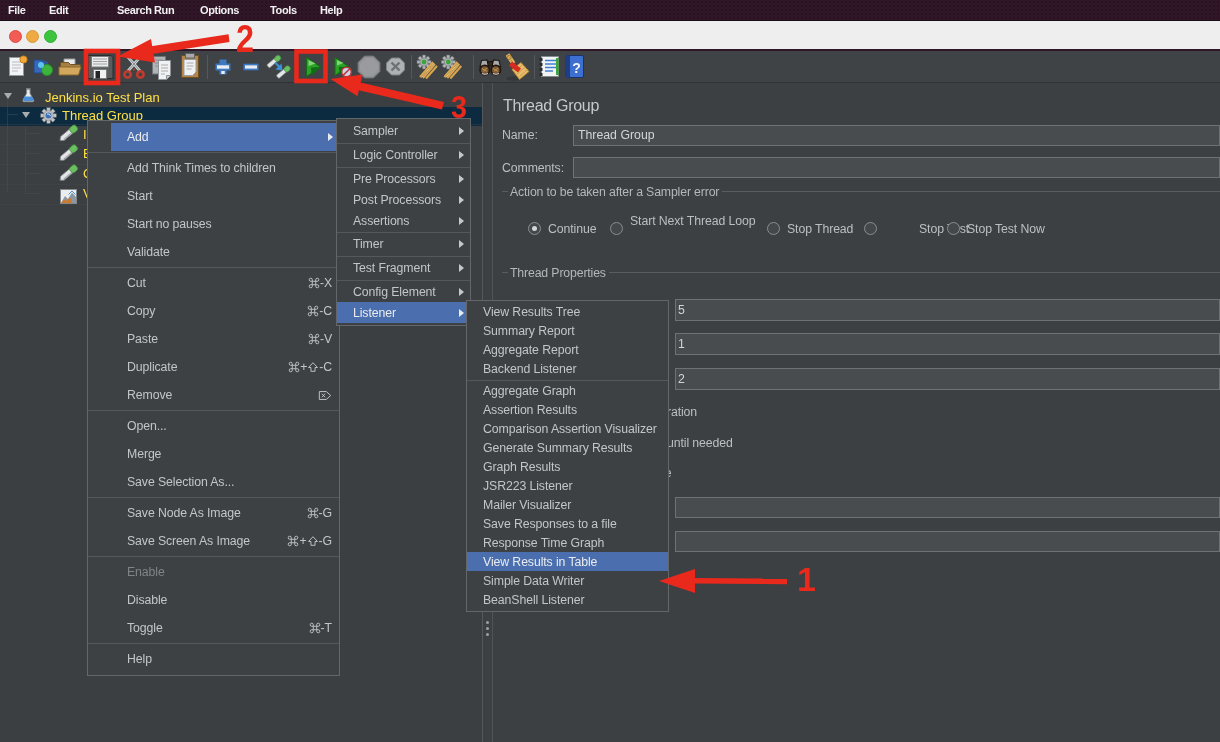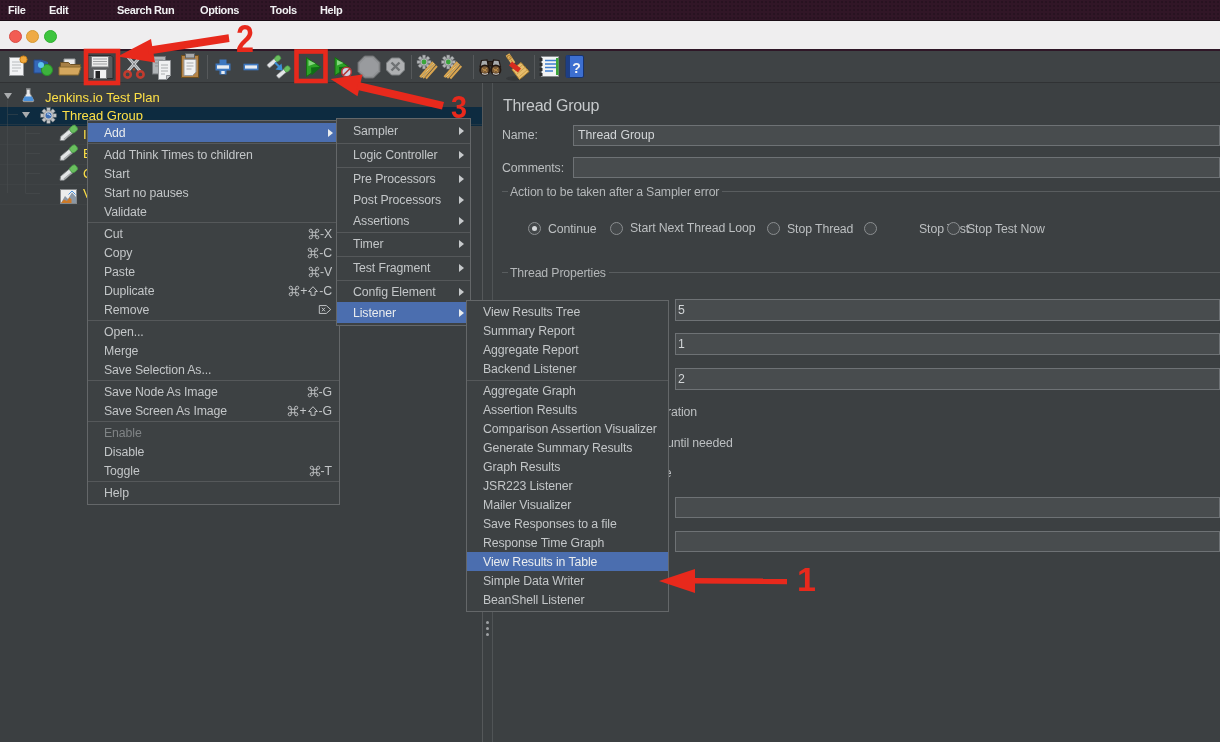--- a/index.html
+++ b/index.html
@@ -22,21 +22,21 @@
 
 .lbl{position:absolute;font-size:12.3px;letter-spacing:-0.1px;color:#bcbfc1;}
 .field{position:absolute;background:#484c4e;border:1px solid #6e7275;box-sizing:border-box;font-size:12.3px;color:#d2d5d7;padding-left:4px;line-height:19px;}
 .gtitle{position:absolute;font-size:12.3px;letter-spacing:-0.15px;color:#b4b7b9;}
 .gbline{position:absolute;height:1px;background:#595d5f;}
 .radio{position:absolute;width:13px;height:13px;border-radius:50%;border:1px solid #8b8e90;background:#44484a;box-sizing:border-box;}
 .radio.sel::after{content:"";position:absolute;left:3px;top:3px;width:5px;height:5px;border-radius:50%;background:#d4d7d9;}
 
 .menu{position:absolute;background:#3d4143;border:1px solid #646769;box-sizing:border-box;padding:2px 0;z-index:20;}
 .mi{position:relative;display:flex;align-items:center;padding:0 7px 0 16px;font-size:12.3px;letter-spacing:-0.1px;color:#c3c6c8;white-space:nowrap;}
-#menu1 .mi{height:19px;}
+#menu1 .mi{height:28px;margin-left:23px;}
 #menu2 .mi{height:20.8px;}
 #menu3 .mi{height:18.95px;}
 .mi.hl{background:#4b6eaf;color:#e9ecee;}
 .mi.dis{color:#808486;}
 .sc{margin-left:auto;display:flex;align-items:center;gap:0;}
 .msep{height:1px;background:#55585a;margin:1px 0;}
 .sarr{position:absolute;right:6px;top:50%;margin-top:-4px;width:0;height:0;border-top:4px solid transparent;border-bottom:4px solid transparent;border-left:5.5px solid #c6c9cb;}
 .mi.hl .sarr{border-left-color:#e9ecee;}
 
 #anno{left:0;top:0;width:1220px;height:742px;z-index:50;pointer-events:none;}
@@ -256,21 +256,21 @@
   <div class="lbl" style="left:502px;top:128px;">Name:</div>
   <div class="field" style="left:573px;top:125px;width:647px;height:21px;">Thread Group</div>
   <div class="lbl" style="left:502px;top:161px;">Comments:</div>
   <div class="field" style="left:573px;top:157px;width:647px;height:21px;"></div>
   <div class="gbline" style="left:502px;top:191px;width:6px;"></div>
   <div class="gtitle" style="left:510px;top:185px;">Action to be taken after a Sampler error</div>
   <div class="gbline" style="left:722px;top:191px;width:498px;"></div>
   <div class="radio sel" style="left:528px;top:222px;"></div>
   <div class="lbl" style="left:548px;top:222px;">Continue</div>
   <div class="radio" style="left:610px;top:222px;"></div>
-  <div class="lbl" style="left:630px;top:221px;">Start Next Thread Loop</div>
+  <div class="lbl" style="left:630px;top:214px;">Start Next Thread Loop</div>
   <div class="radio" style="left:767px;top:222px;"></div>
   <div class="lbl" style="left:787px;top:222px;">Stop Thread</div>
   <div class="radio" style="left:864px;top:222px;"></div>
   <div class="lbl" style="left:919px;top:222px;">Stop Test</div>
   <div class="radio" style="left:947px;top:222px;"></div>
   <div class="lbl" style="left:967px;top:222px;">Stop Test Now</div>
   <div class="gbline" style="left:502px;top:272px;width:6px;"></div>
   <div class="gtitle" style="left:510px;top:266px;">Thread Properties</div>
   <div class="gbline" style="left:609px;top:272px;width:611px;"></div>
   <div class="field" style="left:675px;top:299px;width:545px;height:22px;line-height:20px;padding-left:2px;">5</div>

